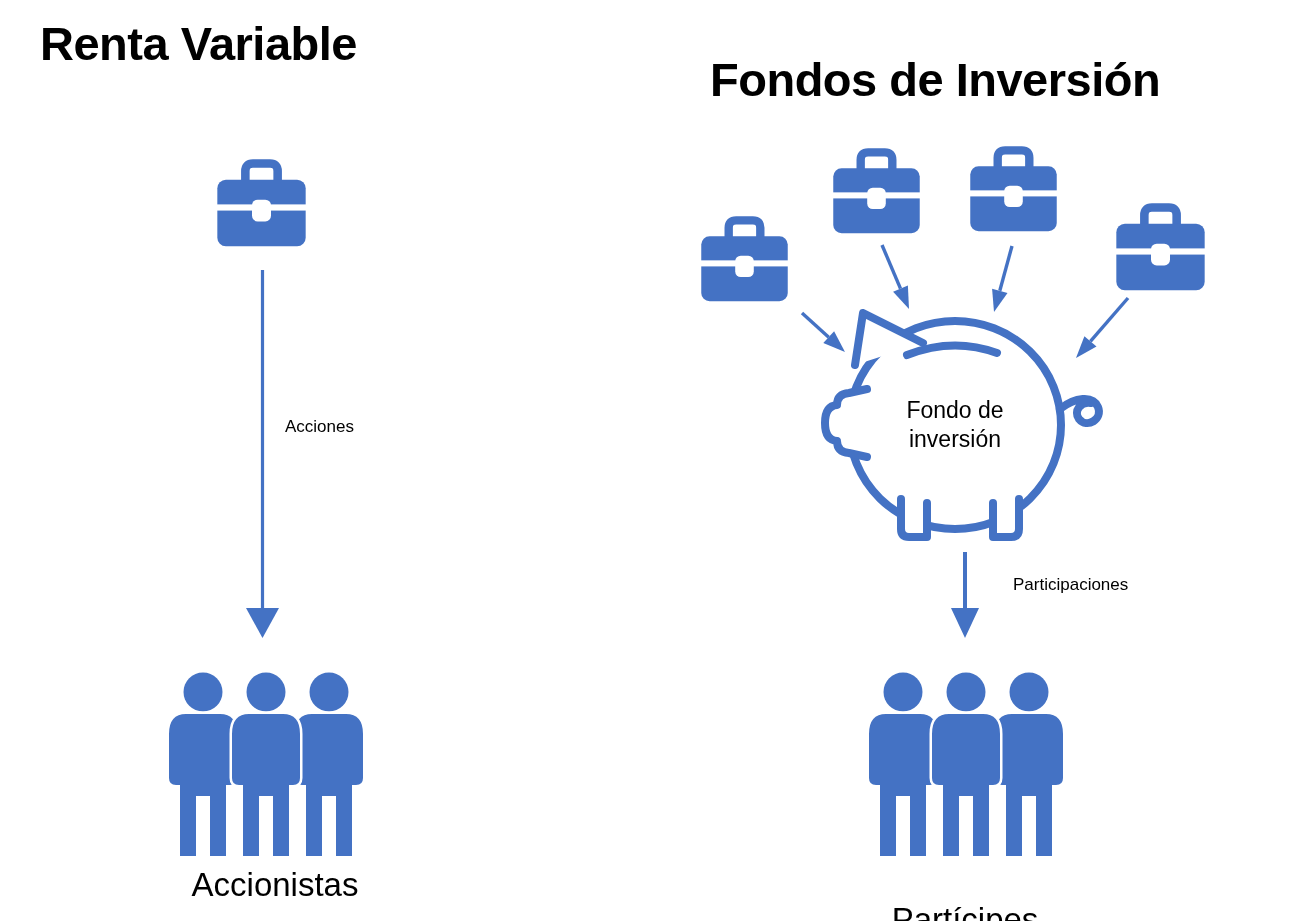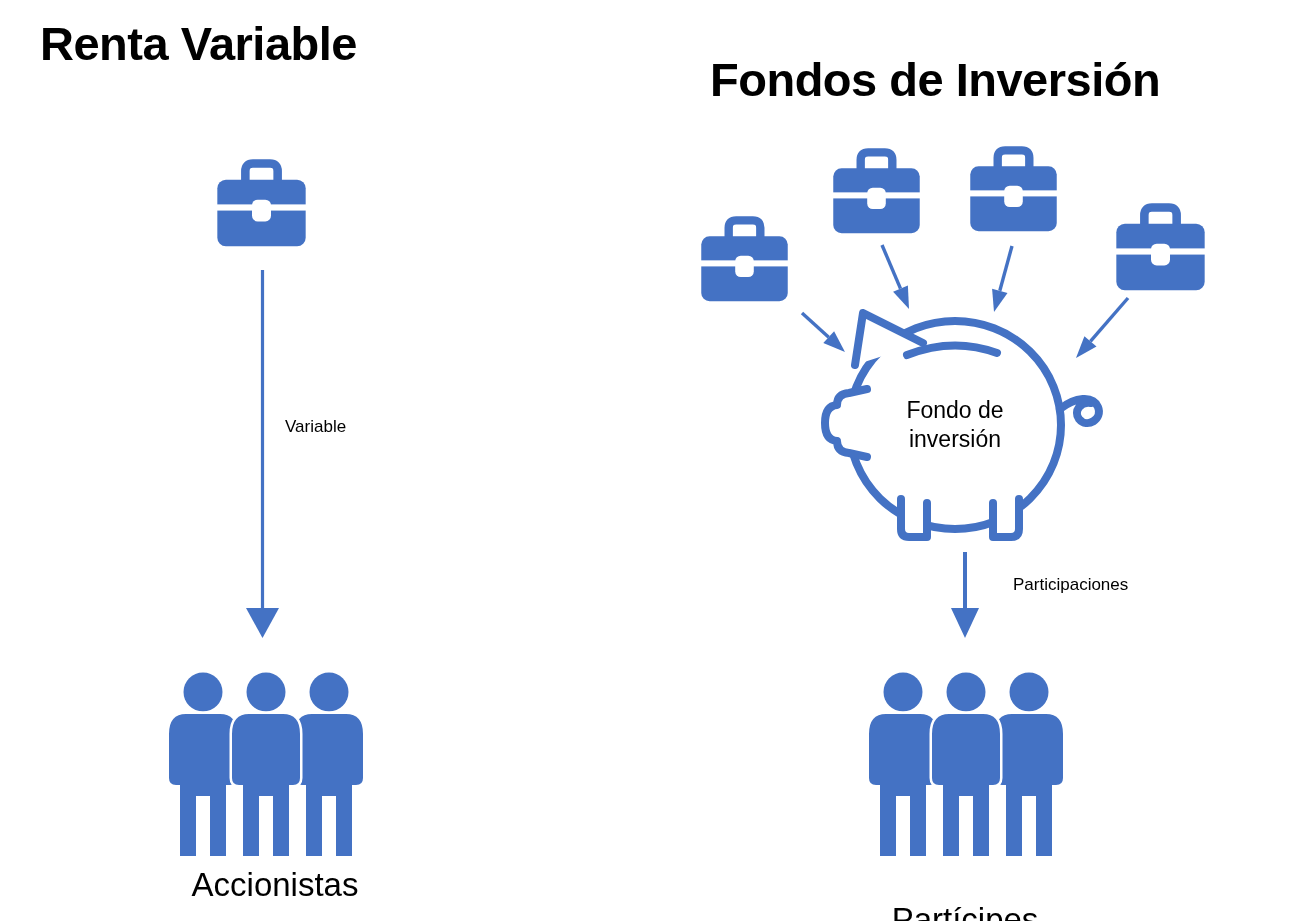--- a/index.html
+++ b/index.html
@@ -83,21 +83,21 @@
 
     <svg class="abs icon lp-case" viewBox="0 0 100 100">
       <use href="#sym-briefcase"></use>
     </svg>
 
     <svg class="abs icon lp-arrow" viewBox="0 0 37 372">
       <line x1="18.5" y1="0" x2="18.5" y2="340" stroke="currentColor" stroke-width="3.2"></line>
       <polygon points="18.5,368 2,338 35,338" fill="currentColor"></polygon>
     </svg>
 
-    <span class="abs small-label lp-acc">Variable</span>
+    <span class="abs small-label lp-acc">Acciones</span>
 
     <svg class="abs icon lp-people" viewBox="0 0 200 190">
       <use href="#sym-people"></use>
     </svg>
 
     <div class="abs group-label lp-glabel">Accionistas</div>
   </section>
 
   <section>
     <h1 class="abs title rp-title">Fondos de Inversión</h1>

